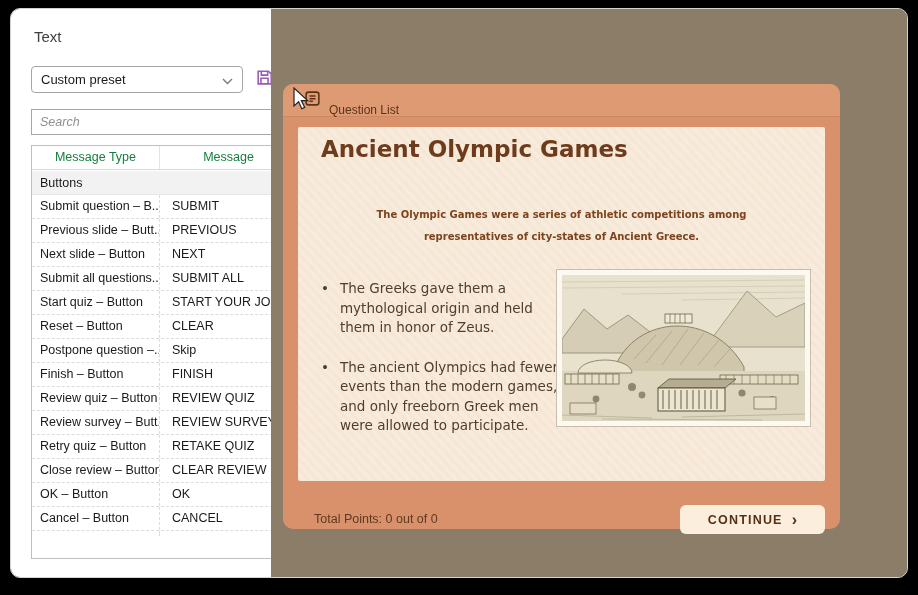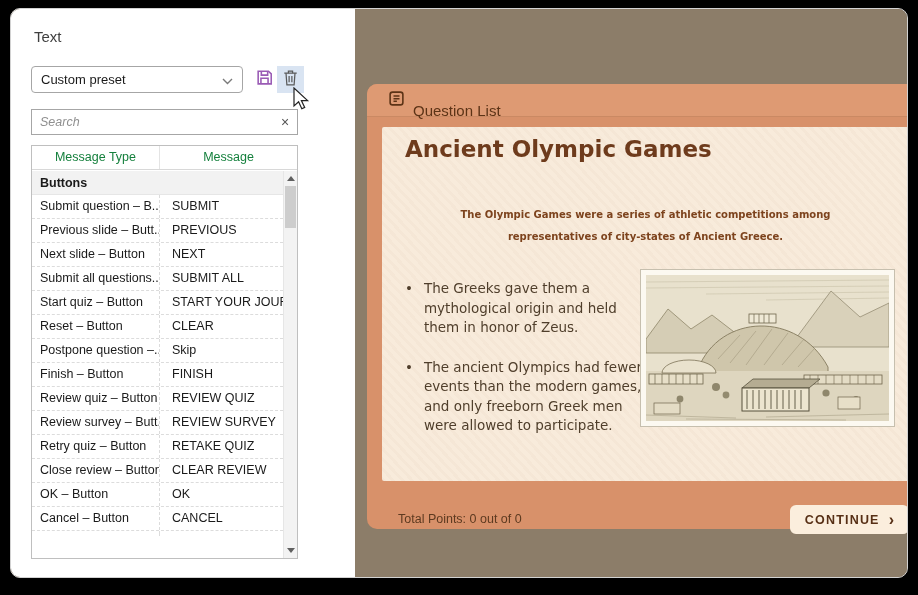--- a/index.html
+++ b/index.html
@@ -4,21 +4,21 @@
 <style>
   * { margin:0; padding:0; box-sizing:border-box; }
   html,body { width:918px; height:595px; background:#000; font-family:"Liberation Sans", sans-serif; overflow:hidden; }
   .canvas { position:relative; width:918px; height:595px; background:#000; }
 
   .window { position:absolute; left:10px; top:8px; width:898px; height:570px;
     border-radius:10px; background:#8c7d69; border:1px solid #d2d2d2;
     display:flex; overflow:hidden; }
 
   
-  .left-panel { position:relative; width:344px; flex:none; background:#ffffff; }
+  .left-panel { position:relative; width:260px; flex:none; background:#ffffff; }
   .panel-title { position:absolute; left:23px; top:19px; font-size:15px; color:#3f3f3f; }
 
   .preset-dropdown { position:absolute; left:20px; top:57px; width:212px; height:27px;
     border:1px solid #a6a6a6; border-radius:4px; background:#fff;
     display:flex; align-items:center; padding:0 9px; cursor:default; }
   .preset-dropdown .val { flex:1; font-size:13px; color:#1a1a1a; }
   .icon-btn { position:absolute; width:27px; height:27px; display:flex; align-items:center; justify-content:center; }
   .save-btn { left:240px; top:57px; }
   .trash-btn { left:266px; top:57px; background:#d9e4f2; }
 
@@ -29,21 +29,21 @@
   .search-box input::placeholder { color:#8f8f8f; font-style:italic; }
   .search-clear { width:24px; text-align:center; font-size:14px; color:#555; cursor:default; }
 
   .msg-table { position:absolute; left:20px; top:136px; width:267px; height:414px;
     border:1px solid #bfbfbf; background:#fff; font-size:12.5px; }
   .thead { display:flex; height:24px; border-bottom:1px solid #d8d8d8; color:#15803d; }
   .th { line-height:23px; text-align:center; }
   .th1 { width:128px; border-right:1px solid #e4e4e4; }
   .th2 { flex:1; }
   .tbody { position:absolute; left:0; top:25px; right:14px; bottom:0; overflow:hidden; }
-  .section-row { height:24px; line-height:24px; background:#f2f2f2; font-weight:bold;
+  .section-row { height:24px; line-height:24px; background:#f2f2f2; font-weight:normal;
     color:#1a1a1a; padding-left:8px; border-bottom:1px solid #e6e6e6; }
   .trow { display:flex; height:24px; border-bottom:1px dashed #dcdcdc; background:#fff; }
   .tc { line-height:23px; white-space:nowrap; overflow:hidden; color:#1a1a1a; }
   .tc1 { width:128px; padding-left:8px; border-right:1px dashed #dcdcdc; }
   .tc2 { flex:1; padding-left:12px; }
   .trow.partial { height:5px; border-bottom:none; }
 
   .vscroll { position:absolute; top:25px; right:0; bottom:0; width:14px;
     background:#f3f3f3; border-left:1px solid #e6e6e6; }
   .scroll-arrow { position:absolute; left:3px; width:0; height:0; border-left:4px solid transparent; border-right:4px solid transparent; }
@@ -51,41 +51,41 @@
   .arrow-down { bottom:5px; border-top:5px solid #606060; }
   .scroll-thumb { position:absolute; left:1px; top:15px; width:11px; height:42px; background:#cdcdcd; }
 
   
   .right-area { position:relative; flex:1; background:#8c7d69; }
   .player { position:absolute; left:12px; top:75px; width:557px; height:445px;
     background:#d8916a; border-radius:10px; }
   .player-header { position:absolute; left:0; top:0; right:0; height:33px;
     background:#de9a73; border-radius:10px 10px 0 0; border-bottom:1px solid rgba(110,59,28,.18);
     display:flex; align-items:center; padding-left:22px; gap:9px; }
-  .player-header .hdr-label { font-size:15px; color:#5c3316;margin-top:20px; }
+  .player-header .hdr-label { font-size:12px; color:#5c3316;margin-top:20px; }
 
   .slide { position:absolute; left:15px; top:43px; width:527px; height:354px;
     background:#f8ebdb; border-radius:2px;
     background-image:repeating-linear-gradient(47deg, rgba(190,150,120,.05) 0 3px, rgba(255,255,255,0) 3px 7px); }
   .slide-title { position:absolute; left:23px; top:9px; font-size:23px; font-weight:600;
     color:#6e3b1c; font-family:"DejaVu Sans", sans-serif; }
   .slide-intro { position:absolute; left:58px; right:58px; top:77px; text-align:center;
     font-size:10px; font-weight:bold; color:#7d431d; line-height:22px;
     font-family:"DejaVu Sans", sans-serif; }
   .bullets { position:absolute; left:23px; top:152px; width:238px;
     font-family:"DejaVu Sans", sans-serif; }
   .bullet { display:flex; gap:11px; font-size:13.5px; color:#4f3e2b; line-height:19.5px; margin-bottom:20px; }
   .bullet .dot { flex:none; }
   .slide-image { position:absolute; left:258px; top:142px; width:255px; height:158px;
     background:#fcf9f1; border:1px solid #c6bfae; padding:5px; }
   .slide-image svg { display:block; width:100%; height:100%; }
 
   .player-footer { position:absolute; left:9px; right:0; bottom:0; height:34px; }
   .total-points { position:absolute; left:22px; top:17px; font-size:12.5px; color:#5d3a20; }
-  .continue-btn { position:absolute; right:15px; top:10px; height:29px; padding:0 15px;
+  .continue-btn { position:absolute; right:15px; top:10px; height:29px; padding:0 28px;
     background:#fbeedd; border:none; border-radius:6px; display:flex; align-items:center; gap:9px;
     font-size:12.5px; font-weight:bold; letter-spacing:1.2px; color:#572f15;
     font-family:"Liberation Sans",sans-serif; cursor:pointer; }
   .continue-btn .chev { font-size:16px; font-weight:bold; letter-spacing:0; }
 
   .cursor { position:absolute; left:291px; top:87px; pointer-events:none; z-index:50; }
 </style>
 </head>
 <body>
 

